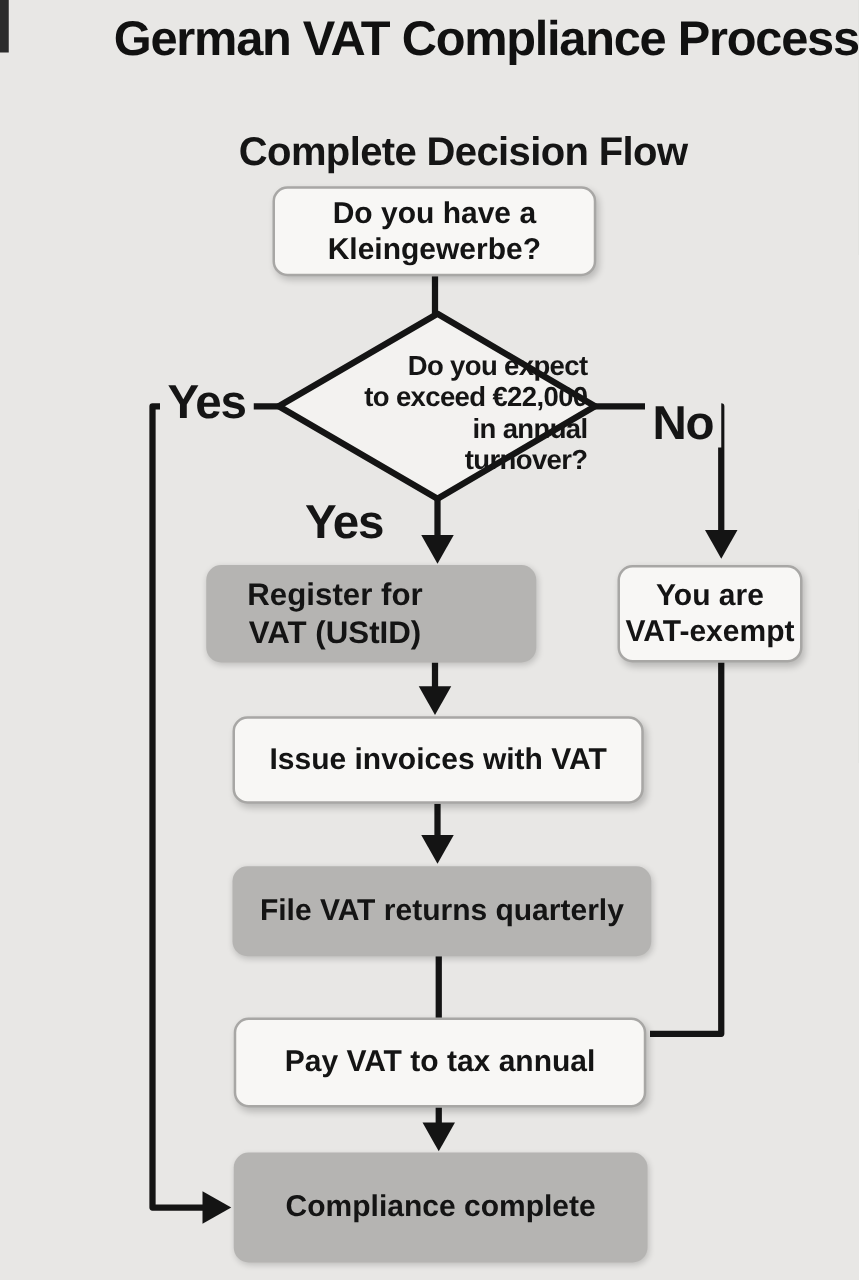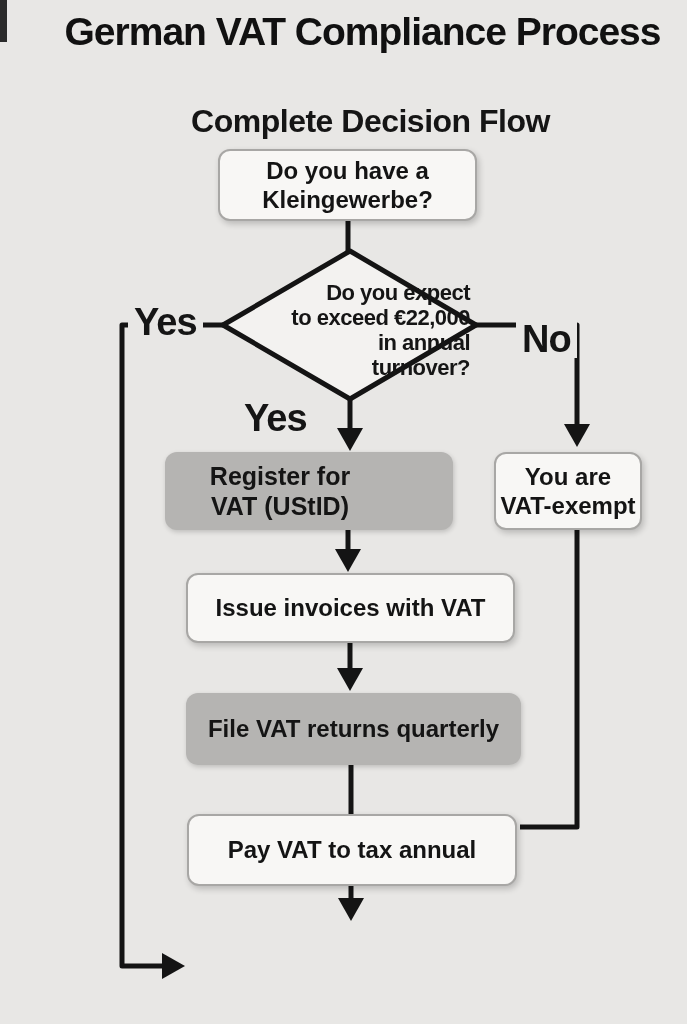--- a/index.html
+++ b/index.html
@@ -17,21 +17,21 @@
   }
   #connectors{
     position:absolute;left:0;top:0;width:687px;height:1024px;
     z-index:1;
   }
   .corner-mark{
     position:absolute;left:0;top:0;width:7px;height:42px;
     background:#2b2b2b;z-index:3;
   }
   .title-line{
-    position:absolute;text-align:center;
+    position:absolute;text-align:right;
     font-weight:700;font-size:39px;letter-spacing:-1px;
     line-height:1.05;color:#111;z-index:2;
   }
   #title-line1{left:38px;right:0;top:12px;}
   #title-line2{left:95px;right:0;top:54px;}
   #subtitle{
     position:absolute;left:54px;right:0;top:103px;
     text-align:center;font-weight:700;font-size:32px;
     letter-spacing:-0.5px;color:#151515;z-index:2;
   }
@@ -44,21 +44,21 @@
   .node.white{
     background:#f8f7f5;border:2px solid #a8a7a5;
     box-shadow:2px 3px 6px rgba(0,0,0,.20);
     text-align:center;
   }
   .node.gray{
     background:#b5b4b2;
     box-shadow:1px 2px 5px rgba(0,0,0,.18);
   }
   #node-start{left:218px;top:149px;width:259px;height:72px;font-size:24px;}
-  #node-register{left:165px;top:452px;width:288px;height:78px;font-size:25px;padding-right:58px;}
+  #node-register{left:165px;top:452px;width:264px;height:78px;font-size:25px;padding-right:58px;}
   #node-exempt{left:494px;top:452px;width:148px;height:78px;font-size:24px;}
   #node-invoices{left:186px;top:573px;width:329px;height:70px;font-size:24px;}
   #node-returns{left:186px;top:693px;width:335px;height:72px;font-size:24px;}
   #node-pay{left:187px;top:814px;width:330px;height:72px;font-size:24px;}
   #node-complete{left:187px;top:922px;width:331px;height:88px;font-size:24px;}
   #decision-text{
     position:absolute;left:230px;top:280px;width:240px;
     text-align:right;font-size:22px;font-weight:700;line-height:1.14;
     white-space:pre-line;z-index:2;letter-spacing:-0.5px;
   }
@@ -131,14 +131,15 @@
 
   <div id="node-exempt" class="node white">You are
 VAT-exempt</div>
 
   <div id="node-invoices" class="node white">Issue invoices with VAT</div>
 
   <div id="node-returns" class="node gray">File VAT returns quarterly</div>
 
   <div id="node-pay" class="node white">Pay VAT to tax annual</div>
 
+  <div id="node-complete" class="node gray">Compliance complete</div>
 
 </div>
 
 </body></html>

